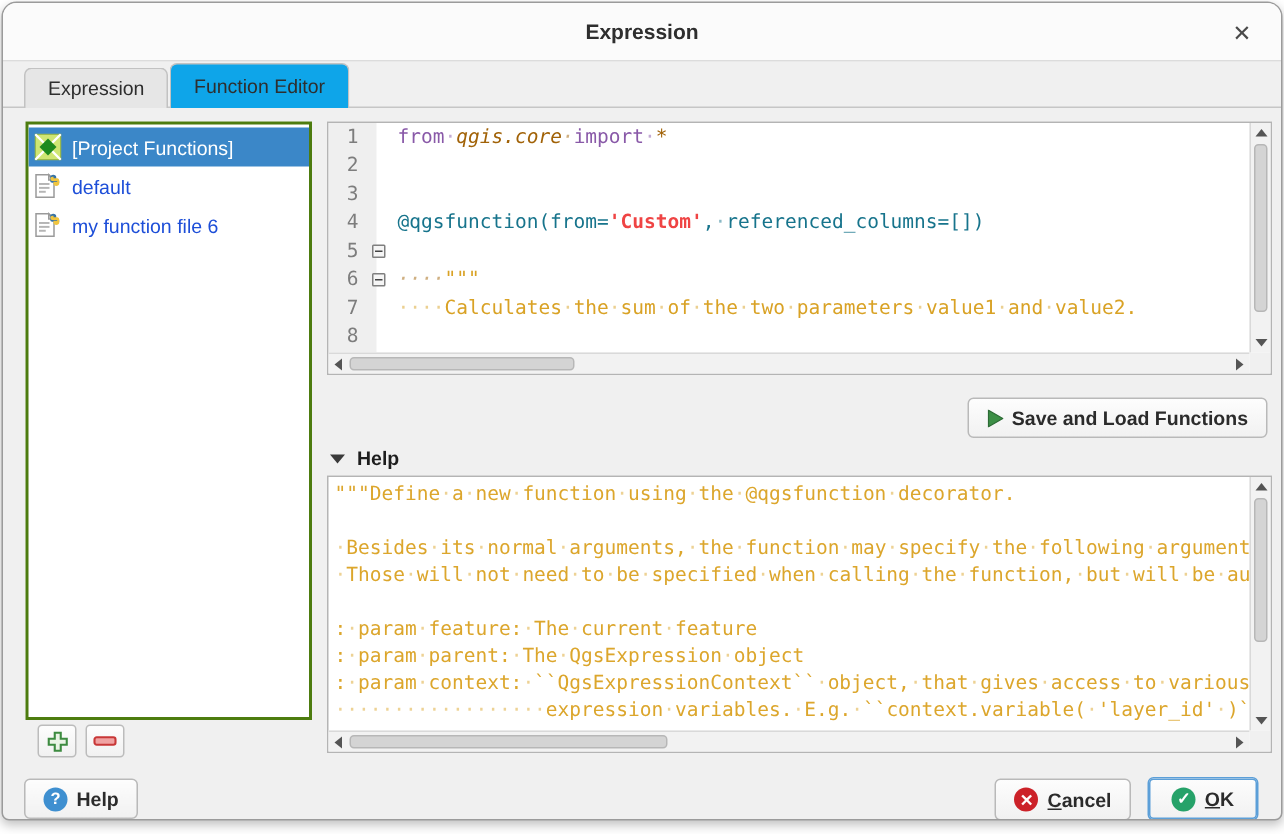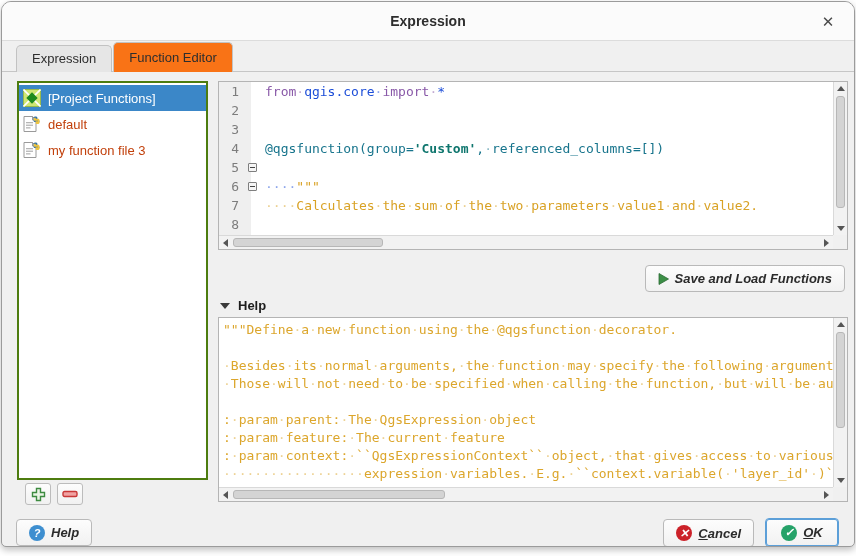--- a/index.html
+++ b/index.html
@@ -28,29 +28,29 @@
     position:absolute; left:0; top:40px; right:0; height:30px;
     display:flex; align-items:flex-end; padding-left:14px;
   }
   .tabbar::after { content:""; position:absolute; left:0; right:0; bottom:0; height:1px; background:#c6c6c6; }
   .tab {
     position:relative; z-index:1; font-size:13px; color:#2e2e2e;
     padding:5px 15px 6px 15px; background:#e6e6e6;
     border:1px solid #c2c2c2; border-bottom:none; border-radius:5px 5px 0 0;
     margin-right:1px;
   }
-  .tab.active { background:#f97316; padding-top:7px; padding-bottom:7px; z-index:2; }
+  .tab.active { background:#0ea5e9; padding-top:7px; padding-bottom:7px; z-index:2; }
   
   .sidebar {
     position:absolute; left:15px; top:79px; width:191px; height:399px;
     background:#ffffff; border:2px solid #4d7c0f; padding-top:2px; overflow:hidden;
   }
   .list-item {
     display:flex; align-items:center; gap:7px; height:26px;
-    padding-left:4px; font-size:13px; color:#c2410c; white-space:nowrap;
+    padding-left:4px; font-size:13px; color:#1d4ed8; white-space:nowrap;
   }
   .list-item.selected { background:#3b87c8; color:#ffffff; }
   .list-item .licon { width:18px; height:18px; flex:0 0 18px; display:flex; }
   
   .code-pane {
     position:absolute; left:216px; top:79px; width:630px; height:169px;
     background:#ffffff; border:1px solid #b4b4b4;
   }
   .code-body { position:absolute; left:0; top:0; right:14px; bottom:14px; overflow:hidden; }
   .gutter-bg { position:absolute; left:0; top:0; bottom:0; width:32px; background:#efefef; }
@@ -58,43 +58,43 @@
     font-family:"DejaVu Sans Mono", monospace; font-size:13px; white-space:pre; }
   .code-row .num { width:26px; flex:0 0 26px; text-align:right; padding-right:6px; color:#7d7d7d; }
   .code-row .fold { width:16px; flex:0 0 16px; position:relative; }
   .fold-mark {
     position:absolute; left:3px; top:5px; width:9px; height:9px;
     border:1px solid #7f7f7f; background:#f5f5f5; border-radius:1px;
   }
   .fold-mark::after { content:""; position:absolute; left:1px; right:1px; top:3px; height:1px; background:#444; }
   .code-row .txt { padding-left:4px; }
   .tok-kw  { color:#8959a8; }
-  .tok-id  { color:#1d4ed8; }
+  .tok-id  { color:#a16207;font-style:italic; }
   .tok-dec { color:#17748c; }
-  .tok-str { color:#0f766e; font-weight:bold; }
+  .tok-str { color:#ef4444; font-weight:bold; }
   .tok-doc { color:#d9a225; }
   .tok-match { color:#35424d; background:#c7e851; }
   .ws { opacity:.5; }
   
   .sb-v { position:absolute; top:0; right:0; bottom:14px; width:14px; background:#f2f2f2; border-left:1px solid #d9d9d9; }
   .sb-h { position:absolute; left:0; right:14px; bottom:0; height:14px; background:#f2f2f2; border-top:1px solid #d9d9d9; }
   .sb-corner { position:absolute; right:0; bottom:0; width:14px; height:14px; background:#f0f0f0; }
   .sb-btn { position:absolute; width:13px; height:13px; display:flex; align-items:center; justify-content:center; }
   .arr-up   { width:0; height:0; border-left:4px solid transparent; border-right:4px solid transparent; border-bottom:5px solid #555; }
   .arr-down { width:0; height:0; border-left:4px solid transparent; border-right:4px solid transparent; border-top:5px solid #555; }
   .arr-left { width:0; height:0; border-top:4px solid transparent; border-bottom:4px solid transparent; border-right:5px solid #555; }
   .arr-right{ width:0; height:0; border-top:4px solid transparent; border-bottom:4px solid transparent; border-left:5px solid #555; }
   .thumb-v { position:absolute; left:2px; width:9px; background:#d4d4d4; border:1px solid #b7b7b7; border-radius:3px; }
   .thumb-h { position:absolute; top:2px; height:9px; background:#d4d4d4; border:1px solid #b7b7b7; border-radius:3px; }
   
   .btn {
     display:inline-flex; align-items:center; justify-content:center; gap:6px;
     background:linear-gradient(#fdfdfd,#f1f1f1);
     border:1px solid #b9b9b9; border-radius:4px;
-    font-size:13px; font-weight:600; color:#2b2b2b; padding:4px 12px; height:27px;font-style:italic;
+    font-size:13px; font-weight:600; color:#2b2b2b; padding:4px 12px; height:27px;
   }
   .saveload-btn { position:absolute; right:9px; top:263px; }
   
   .help-header { position:absolute; left:218px; top:296px; display:flex; align-items:center; gap:8px; }
   .tri-down { width:0; height:0; border-left:5px solid transparent; border-right:5px solid transparent; border-top:6px solid #3a3a3a; }
   .help-title { font-size:13px; font-weight:bold; color:#1d1d1d; }
   .help-pane {
     position:absolute; left:216px; top:315px; width:630px; height:185px;
     background:#ffffff; border:1px solid #b4b4b4;
   }
@@ -161,31 +161,31 @@
           <svg width="17" height="18" viewBox="0 0 17 18">
             <path d="M1 1.5 h8.5 l3.5 3.5 v11.5 h-12 z" fill="#ffffff" stroke="#9a9a9a"></path>
             <path d="M9.5 1.5 l3.5 3.5 h-3.5 z" fill="#dcdcdc" stroke="#9a9a9a"></path>
             <rect x="3" y="7" width="7" height="1.3" fill="#b5b5b5"></rect>
             <rect x="3" y="9.6" width="7" height="1.3" fill="#b5b5b5"></rect>
             <rect x="3" y="12.2" width="4.5" height="1.3" fill="#b5b5b5"></rect>
             <path d="M10.5 3.2 c0-1 .8-1.7 2-1.7 1.2 0 2 .7 2 1.7 v1.3 h-2.6 v.5 h3.4 c.8 0 1.2.6 1.2 1.4 0 .9-.5 1.5-1.3 1.5 h-.9 v-1 h-2.4 c-.9 0-1.4-.6-1.4-1.5 z" fill="#3572a5"></path>
             <path d="M16.3 6 c0 1-.8 1.6-2 1.6 -1.1 0-1.9-.6-1.9-1.6 v-1.2 h2.5 v-.5 h-3.3 c-.8 0-1.2-.7-1.2-1.5 0-.8.5-1.4 1.3-1.4 h.8 v1 h2.4 c.9 0 1.4.7 1.4 1.6 z" fill="#f0c53f" transform="translate(0.2,1.4)"></path>
           </svg>
         </span>
-        <span>my function file 3</span>
+        <span>my function file 6</span>
       </div>
     </div>
 
   <div class="code-pane">
     <div class="code-body" id="code-body">
       <div class="gutter-bg"></div>
     <div class="code-row"><span class="num">1</span><span class="fold"></span><span class="txt"><span class="tok-kw">from<span class="ws">·</span></span><span class="tok-id">qgis.core<span class="ws">·</span></span><span class="tok-kw">import<span class="ws">·</span></span><span class="tok-id">*</span></span></div>
         <div class="code-row"><span class="num">2</span><span class="fold"></span></div>
         <div class="code-row"><span class="num">3</span><span class="fold"></span><span class="txt"></span></div>
-        <div class="code-row"><span class="num">4</span><span class="fold"></span><span class="txt"><span class="tok-dec">@qgsfunction(group=</span><span class="tok-str">'Custom'</span><span class="tok-dec">,<span class="ws">·</span></span><span class="tok-dec">referenced_columns=[])</span></span></div>
+        <div class="code-row"><span class="num">4</span><span class="fold"></span><span class="txt"><span class="tok-dec">@qgsfunction(from=</span><span class="tok-str">'Custom'</span><span class="tok-dec">,<span class="ws">·</span></span><span class="tok-dec">referenced_columns=[])</span></span></div>
         <div class="code-row"><span class="num">5</span><span class="fold"><span class="fold-mark"></span></span></div>
         <div class="code-row"><span class="num">6</span><span class="fold"><span class="fold-mark"></span></span><span class="txt"><span class="tok-id"><span class="ws">·</span><span class="ws">·</span><span class="ws">·</span><span class="ws">·</span></span><span class="tok-doc">"""</span></span></div>
         <div class="code-row"><span class="num">7</span><span class="fold"></span><span class="txt"><span class="tok-doc"><span class="ws">·</span><span class="ws">·</span><span class="ws">·</span><span class="ws">·</span>Calculates<span class="ws">·</span>the<span class="ws">·</span>sum<span class="ws">·</span>of<span class="ws">·</span>the<span class="ws">·</span>two<span class="ws">·</span>parameters<span class="ws">·</span>value1<span class="ws">·</span>and<span class="ws">·</span>value2.</span></span></div>
         <div class="code-row"><span class="num">8</span><span class="fold"></span></div>
         <div class="code-row"><span class="num">9</span><span class="fold"></span><span class="txt"></span></div>
       </div>
     <div class="sb-v">
       <div class="sb-btn" style="top:0;">
           <span class="arr-up"></span>
         </div>
@@ -218,22 +218,22 @@
     <span class="help-title">Help</span>
   </div>
 
   <div class="help-pane">
     <div class="help-body" id="help-body">
         <div class="help-line">"""Define<span class="ws">·</span>a<span class="ws">·</span>new<span class="ws">·</span>function<span class="ws">·</span>using<span class="ws">·</span>the<span class="ws">·</span>@qgsfunction<span class="ws">·</span>decorator.</div>
         <div class="help-line">&nbsp;</div>
         <div class="help-line"><span class="ws">·</span>Besides<span class="ws">·</span>its<span class="ws">·</span>normal<span class="ws">·</span>arguments,<span class="ws">·</span>the<span class="ws">·</span>function<span class="ws">·</span>may<span class="ws">·</span>specify<span class="ws">·</span>the<span class="ws">·</span>following<span class="ws">·</span>argumentsinitssignature.</div>
         <div class="help-line"><span class="ws">·</span>Those<span class="ws">·</span>will<span class="ws">·</span>not<span class="ws">·</span>need<span class="ws">·</span>to<span class="ws">·</span>be<span class="ws">·</span>specified<span class="ws">·</span>when<span class="ws">·</span>calling<span class="ws">·</span>the<span class="ws">·</span>function,<span class="ws">·</span>but<span class="ws">·</span>will<span class="ws">·</span>be<span class="ws">·</span>automaticallyinjected.</div>
         <div class="help-line">&nbsp;</div>
+        <div class="help-line">:<span class="ws">·</span>param<span class="ws">·</span>feature:<span class="ws">·</span>The<span class="ws">·</span>current<span class="ws">·</span>feature</div>
         <div class="help-line">:<span class="ws">·</span>param<span class="ws">·</span>parent:<span class="ws">·</span>The<span class="ws">·</span>QgsExpression<span class="ws">·</span>object</div>
-        <div class="help-line">:<span class="ws">·</span>param<span class="ws">·</span>feature:<span class="ws">·</span>The<span class="ws">·</span>current<span class="ws">·</span>feature</div>
         <div class="help-line">:<span class="ws">·</span>param<span class="ws">·</span>context:<span class="ws">·</span>``QgsExpressionContext``<span class="ws">·</span>object,<span class="ws">·</span>that<span class="ws">·</span>gives<span class="ws">·</span>access<span class="ws">·</span>to<span class="ws">·</span>variousadditionalinformationlike</div>
         <div class="help-line"><span class="ws">·</span><span class="ws">·</span><span class="ws">·</span><span class="ws">·</span><span class="ws">·</span><span class="ws">·</span><span class="ws">·</span><span class="ws">·</span><span class="ws">·</span><span class="ws">·</span><span class="ws">·</span><span class="ws">·</span><span class="ws">·</span><span class="ws">·</span><span class="ws">·</span><span class="ws">·</span><span class="ws">·</span><span class="ws">·</span>expression<span class="ws">·</span>variables.<span class="ws">·</span>E.g.<span class="ws">·</span>``context.variable(<span class="ws">·</span>'layer_id'<span class="ws">·</span>)``</div>
       </div>
     <div class="sb-v">
       <div class="sb-btn" style="top:0;">
           <span class="arr-up"></span>
         </div>
       <div class="thumb-v" style="top:14px; height:96px;"></div>
       <div class="sb-btn" style="bottom:0;">
           <span class="arr-down"></span>

